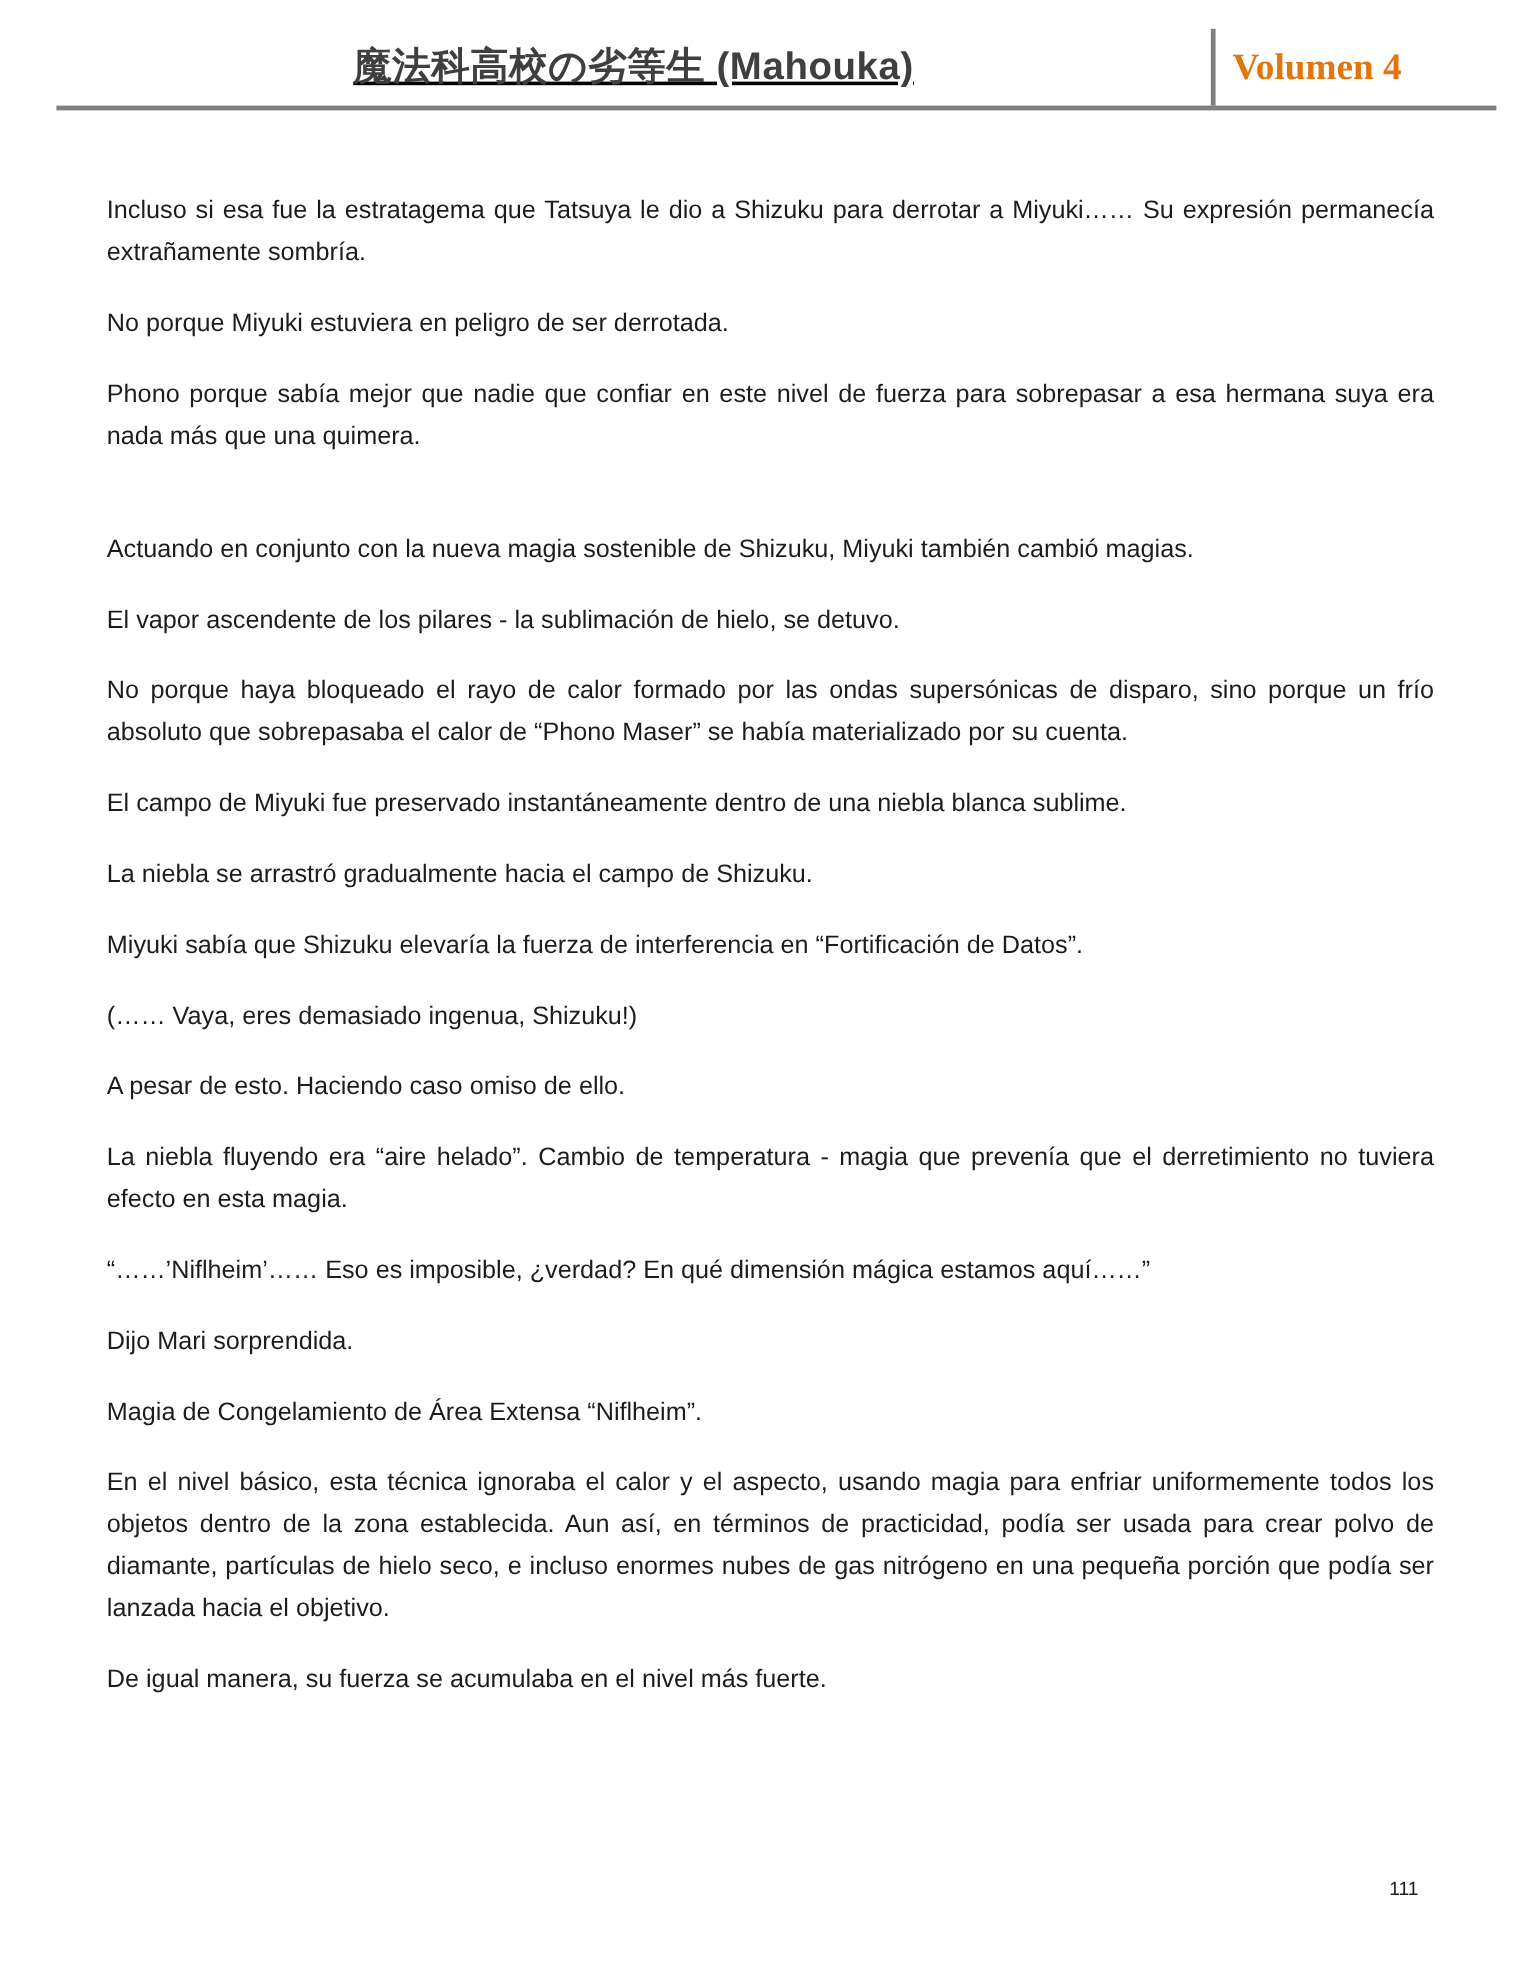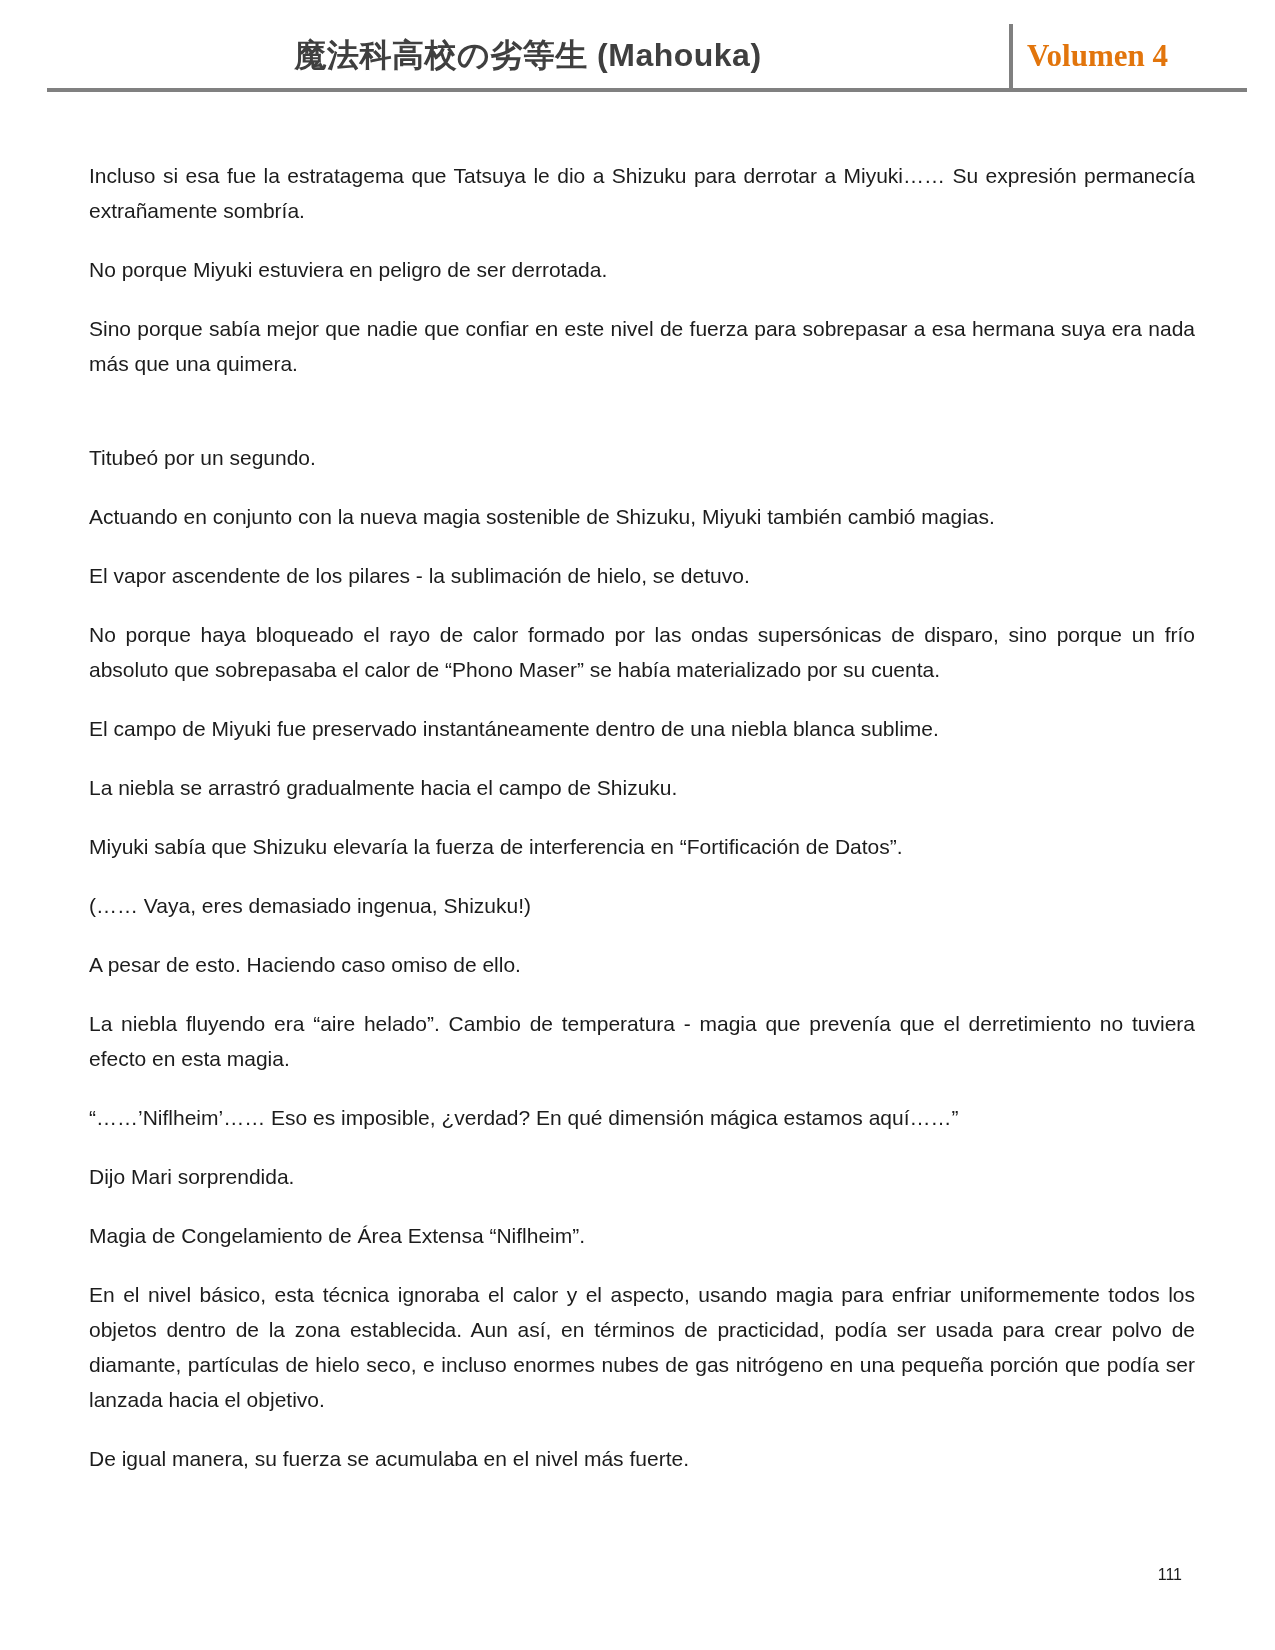--- a/index.html
+++ b/index.html
@@ -27,20 +27,21 @@
     border-bottom:4px solid var(--rule);
     display:flex;
     align-items:stretch;
     box-sizing:content-box;
   }
   .header-title-cell{
     flex:1;
     display:flex;
     align-items:center;
     justify-content:center;
+    text-decoration:underline;
   }
   .header-title{
     font-size:32px;
     font-weight:bold;
     color:var(--title);
     letter-spacing:0.5px;
     white-space:nowrap;
   }
   .header-volume-cell{
     width:234px;
@@ -95,25 +96,24 @@
       <span class="header-volume">Volumen 4</span>
     </div>
   </div>
 
   <div class="body-text">
 
       <p>Incluso si esa fue la estratagema que Tatsuya le dio a Shizuku para derrotar a Miyuki…… Su expresión permanecía extrañamente sombría.</p>
 
       <p>No porque Miyuki estuviera en peligro de ser derrotada.</p>
 
-      <p>Sino porque sabía mejor que nadie que confiar en este nivel de fuerza para sobrepasar a esa hermana suya era nada más que una quimera.</p>
+      <p>Phono porque sabía mejor que nadie que confiar en este nivel de fuerza para sobrepasar a esa hermana suya era nada más que una quimera.</p>
 
       <p class="spacer"></p>
 
-      <p>Titubeó por un segundo.</p>
 
       <p>Actuando en conjunto con la nueva magia sostenible de Shizuku, Miyuki también cambió magias.</p>
 
       <p>El vapor ascendente de los pilares - la sublimación de hielo, se detuvo.</p>
 
       <p>No porque haya bloqueado el rayo de calor formado por las ondas supersónicas de disparo, sino porque un frío absoluto que sobrepasaba el calor de “Phono Maser” se había materializado por su cuenta.</p>
 
       <p>El campo de Miyuki fue preservado instantáneamente dentro de una niebla blanca sublime.</p>
 
       <p>La niebla se arrastró gradualmente hacia el campo de Shizuku.</p>

